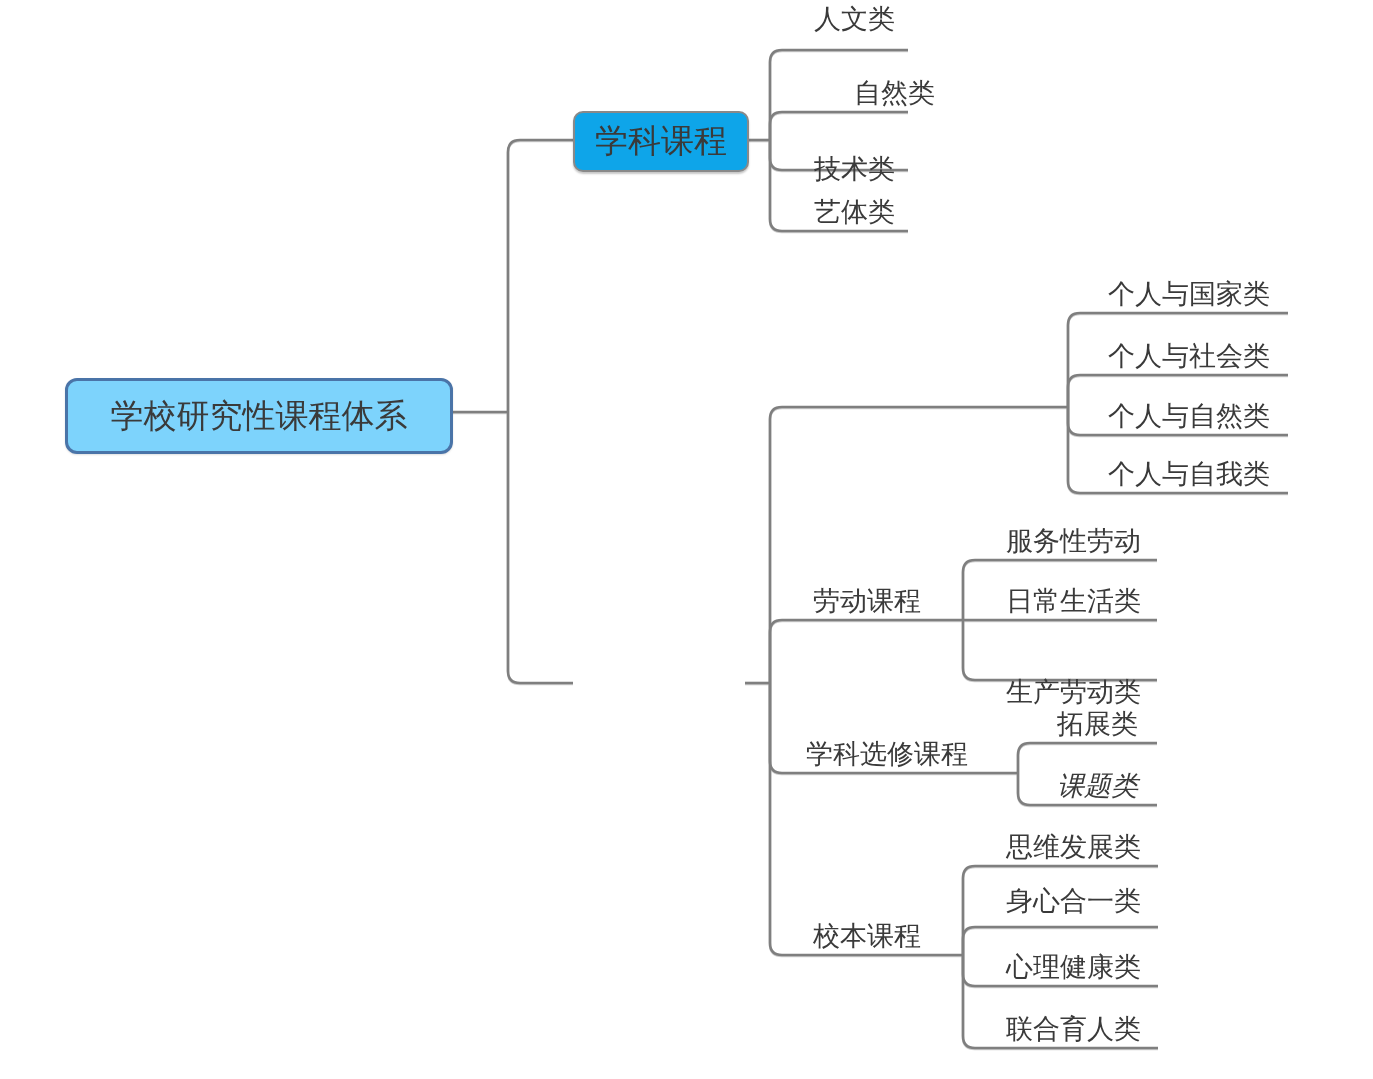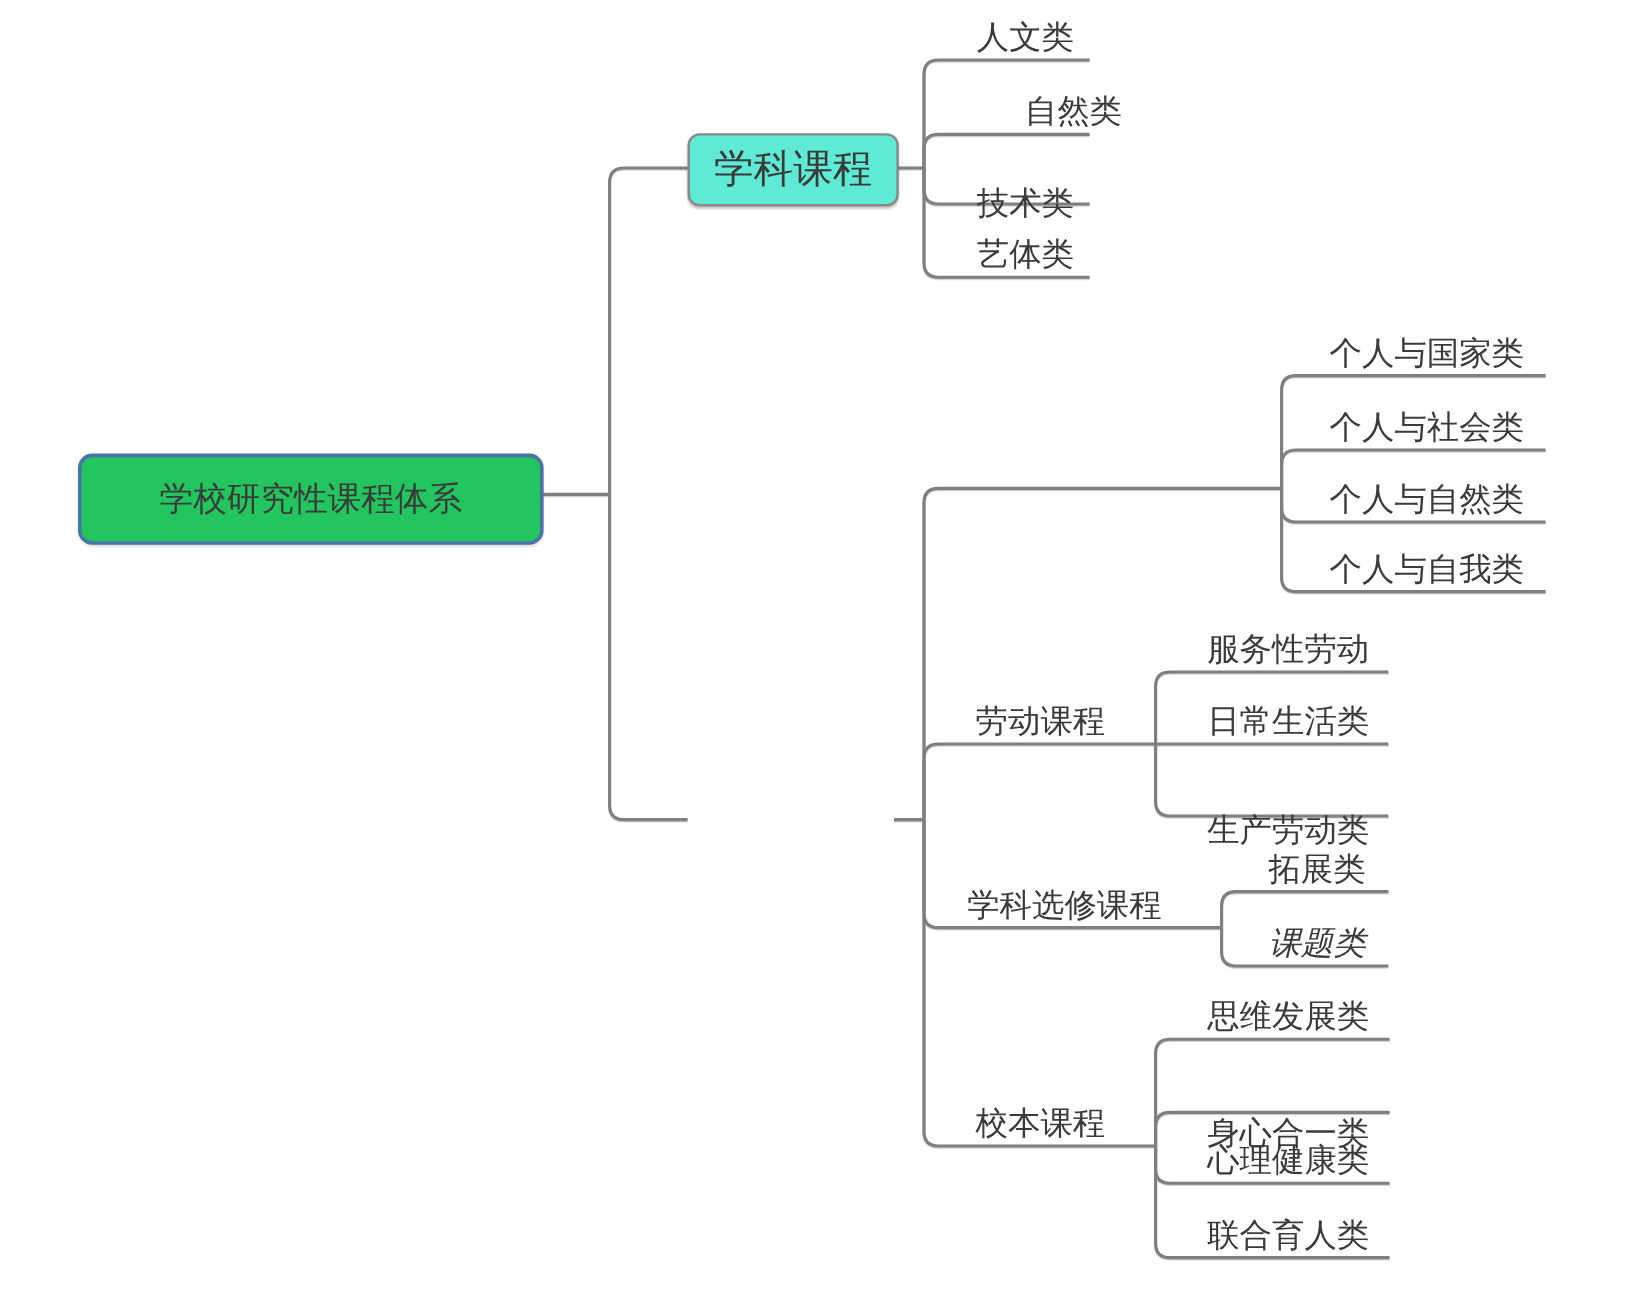--- a/index.html
+++ b/index.html
@@ -7,27 +7,27 @@
     position:relative; width:1373px; height:1079px; background:#ffffff;
     font-family:"Liberation Sans", sans-serif; overflow:hidden;
   }
   svg.connectors {
     position:absolute; left:0; top:0; width:1373px; height:1079px;
     filter: drop-shadow(0 1.5px 0.5px rgba(110,110,110,0.35));
   }
   svg.connectors path { fill:none; stroke:#7f7f7f; stroke-width:2.6; }
   .node-box {
     position:absolute; display:flex; align-items:center; justify-content:center;
-    background:#5eead4; border:2.5px solid #898989; border-radius:10px;
+    background:#0ea5e9; border:2.5px solid #898989; border-radius:10px;
     color:#3a3a3a; box-shadow:0 2px 2px rgba(0,0,0,0.22);
     font-size:33px; white-space:nowrap; cursor:default;
   }
   .root-box {
-    background:#22c55e; border:3px solid #4a74a8; border-radius:12px;
-    font-size:28px; box-shadow:0 1px 2px rgba(0,0,0,0.12);
+    background:#7dd3fc; border:3px solid #4a74a8; border-radius:12px;
+    font-size:33px; box-shadow:0 1px 2px rgba(0,0,0,0.12);
   }
   .line-label {
     position:absolute; font-size:27px; color:#3a3a3a;
     height:34px; line-height:34px; white-space:nowrap; cursor:default;
   }
 </style>
 </head>
 <body>
 
 <div class="canvas">
@@ -67,21 +67,21 @@
       <path d="M 963 955 V 939 Q 963 927 975 927 H 1158"></path>
       <path d="M 963 955 V 974 Q 963 986 975 986 H 1158"></path>
       <path d="M 963 955 V 1036 Q 963 1048 975 1048 H 1158"></path>
     </g>
   </svg>
 
   <div class="node-box root-box" style="left:65px; top:378px; width:382px; height:70px;">学校研究性课程体系</div>
 
   <div class="node-box branch-box" style="left:573px; top:111px; width:172px; height:57px;">学科课程</div>
 
-  <div class="line-label" style="left:814px; top:14px;font-family:Liberation Serif, serif;">人文类</div>
+  <div class="line-label" style="left:814px; top:2px;font-family:Liberation Serif, serif;">人文类</div>
   <div class="line-label" style="left:814px; top:76px;margin-left:40px;">自然类</div>
   <div class="line-label" style="left:814px; top:134px;margin-top:18px;">技术类</div>
   <div class="line-label" style="left:814px; top:195px;">艺体类</div>
 
   <div class="line-label" style="left:813px; top:584px;">劳动课程</div>
   <div class="line-label" style="left:806px; top:737px;">学科选修课程</div>
   <div class="line-label" style="left:813px; top:919px;">校本课程</div>
 
   <div class="line-label" style="left:1108px; top:277px;">个人与国家类</div>
   <div class="line-label" style="left:1108px; top:339px;">个人与社会类</div>
@@ -89,17 +89,17 @@
   <div class="line-label" style="left:1108px; top:457px;">个人与自我类</div>
 
   <div class="line-label" style="left:1006px; top:524px;">服务性劳动</div>
   <div class="line-label" style="left:1006px; top:584px;">日常生活类</div>
   <div class="line-label" style="left:1006px; top:675px;">生产劳动类</div>
 
   <div class="line-label" style="left:1057px; top:707px;">拓展类</div>
   <div class="line-label" style="left:1057px; top:769px;font-style:italic;">课题类</div>
 
   <div class="line-label" style="left:1006px; top:830px;">思维发展类</div>
-  <div class="line-label" style="left:1006px; top:930px;font-family:Liberation Mono, monospace;">身心合一类</div>
+  <div class="line-label" style="left:1006px; top:884px;">身心合一类</div>
   <div class="line-label" style="left:1006px; top:950px;">心理健康类</div>
   <div class="line-label" style="left:1006px; top:1012px;">联合育人类</div>
 
 </div>
 
 </body></html>

